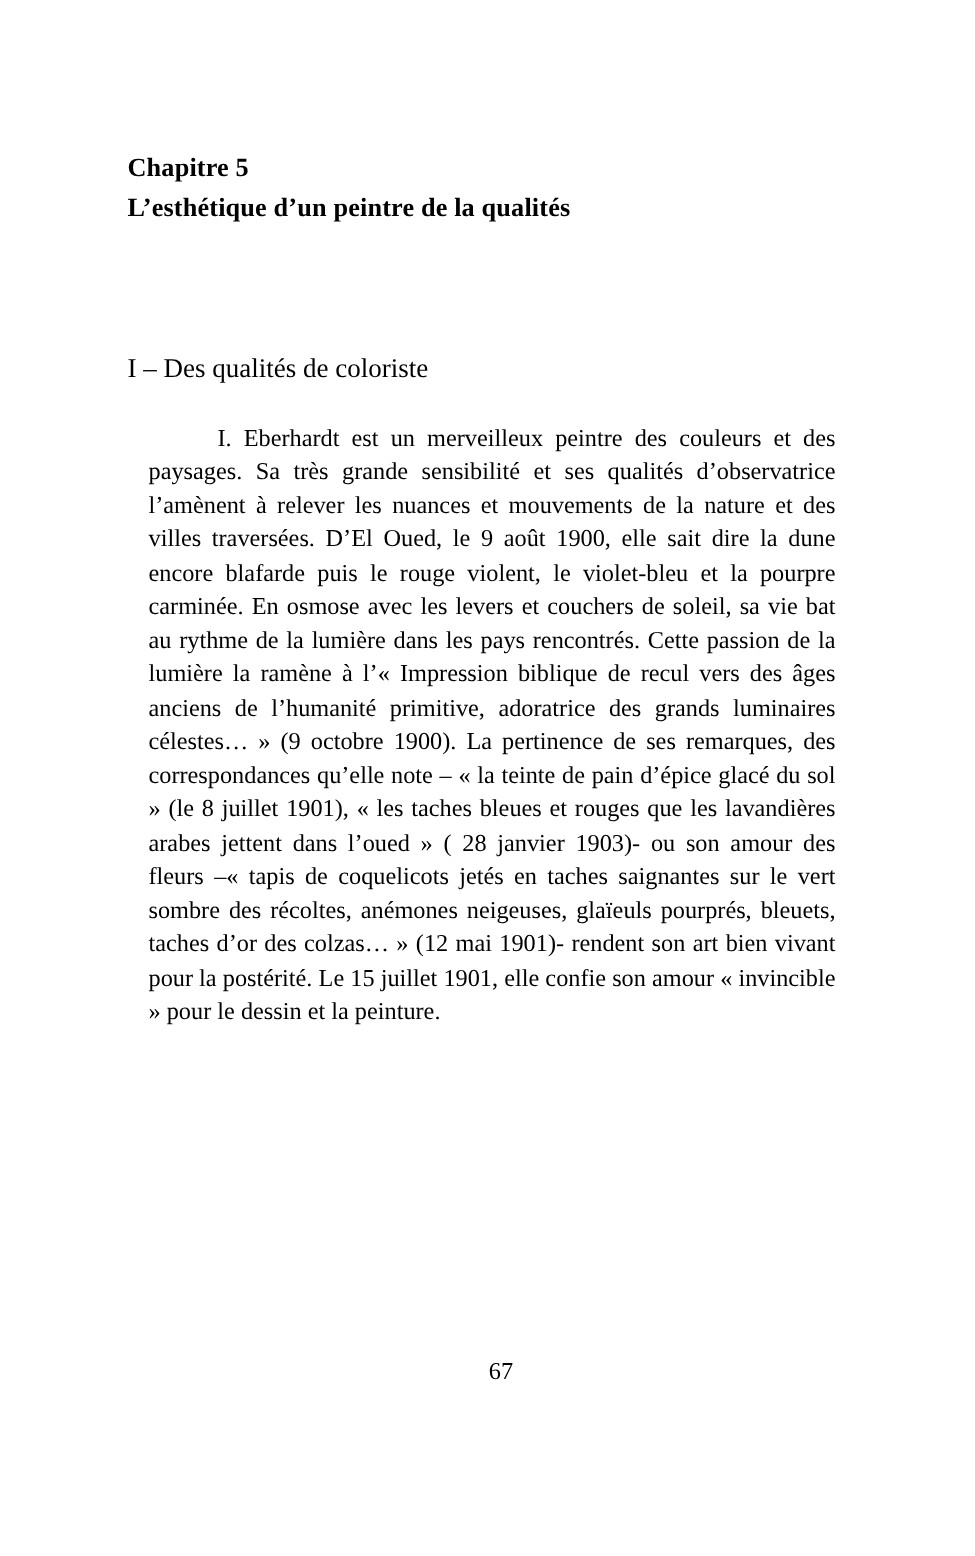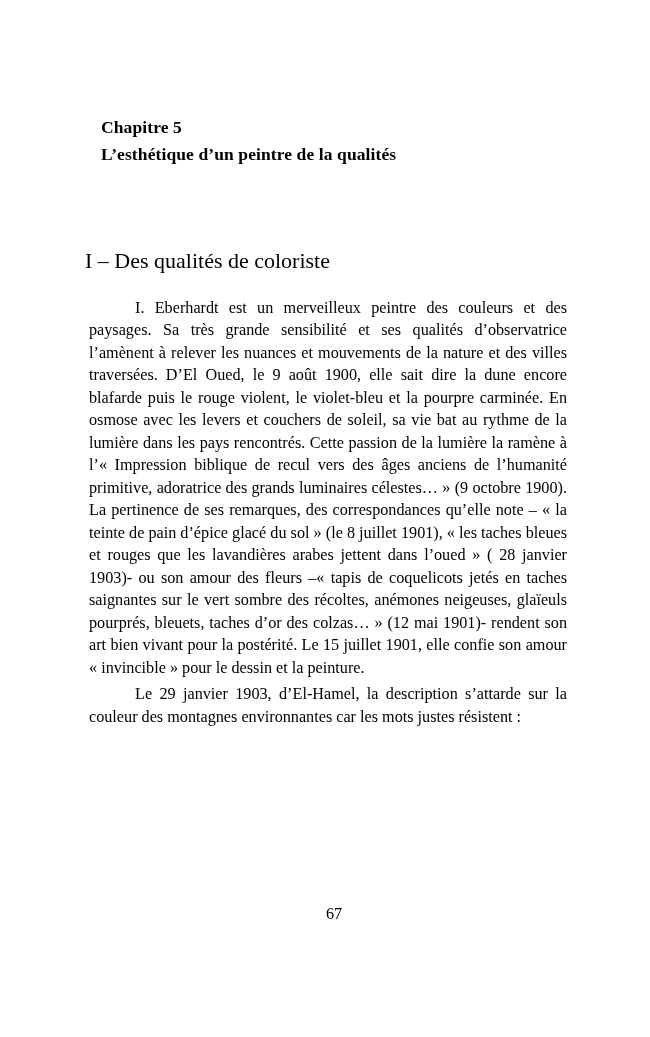--- a/index.html
+++ b/index.html
@@ -20,44 +20,44 @@
     box-sizing: border-box;
   }
   .content {
     position: absolute;
     left: 85px;
     top: 0;
     width: 486px;
   }
   
   .chapter-head {
-    margin: 16px;
+    margin: 0;
     padding-top: 98px;
   }
   .chapter-head .line {
     font-weight: bold;
     font-size: 17.5px;
     line-height: 27px;
     letter-spacing: 0.1px;
     white-space: nowrap;
   }
   
   .section-heading {
-    font-size: 22px;
+    font-size: 18px;
     line-height: 22.5px;
     margin-top: 82px;
   }
   
   .body-par {
     font-size: 16.2px;
     line-height: 22.5px;
     text-align: justify;
     text-justify: inter-word;
     text-indent: 46px;
-    margin: 4px;
+    margin: 14px;
     hyphens: none;
   }
   .body-par.first {
     margin-top: 24px;
   }
   
   .folio {
     position: absolute;
     left: 0;
     right: 0;
@@ -77,19 +77,18 @@
 
     <div class="chapter-head">
       <div class="line">Chapitre 5</div>
       <div class="line">L’esthétique d’un peintre de la qualités</div>
     </div>
 
     <div class="section-heading">I – Des qualités de coloriste</div>
 
     <p class="body-par first">I. Eberhardt est un merveilleux peintre des couleurs et des paysages. Sa très grande sensibilité et ses qualités d’observatrice l’amènent à relever les nuances et mouvements de la nature et des villes traversées. D’El Oued, le 9 août 1900, elle sait dire la dune encore blafarde puis le rouge violent, le violet-bleu et la pourpre carminée. En osmose avec les levers et couchers de soleil, sa vie bat au rythme de la lumière dans les pays rencontrés. Cette passion de la lumière la ramène à l’« Impression biblique de recul vers des âges anciens de l’humanité primitive, adoratrice des grands luminaires célestes… » (9 octobre 1900). La pertinence de ses remarques, des correspondances qu’elle note – « la teinte de pain d’épice glacé du sol » (le 8 juillet 1901), « les taches bleues et rouges que les lavandières arabes jettent dans l’oued » ( 28 janvier 1903)- ou son amour des fleurs –« tapis de coquelicots jetés en taches saignantes sur le vert sombre des récoltes, anémones neigeuses, glaïeuls pourprés, bleuets, taches d’or des colzas… » (12 mai 1901)- rendent son art bien vivant pour la postérité. Le 15 juillet 1901, elle confie son amour « invincible » pour le dessin et la peinture.</p>
 
-    <p class="body-par">Le 29 janvier 1903, d’El-Hamel, la description s’attarde sur la couleur des montagnes environnantes car les mots justes résistent :</p>
 
   </div>
 
   <div class="folio">67</div>
 
 </div>
 
 </body></html>

